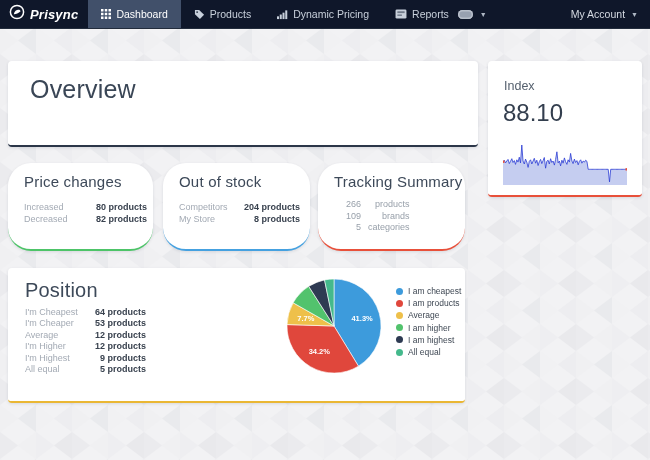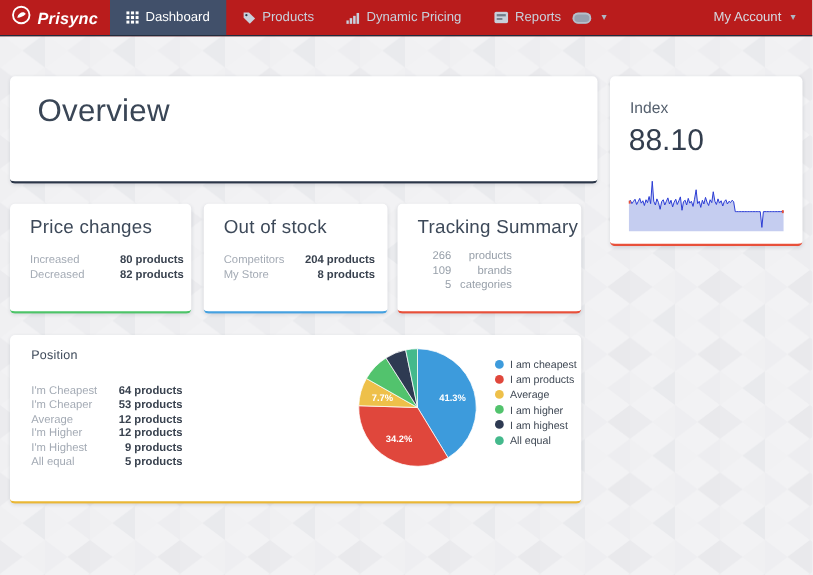--- a/index.html
+++ b/index.html
@@ -5,21 +5,21 @@
   html,body{margin:0;padding:0;}
   body{
     width:650px;height:460px;position:relative;overflow:hidden;
     font-family:"Liberation Sans",sans-serif;background:#f2f2f4;
   }
   
   .bg{position:absolute;inset:0;z-index:0;}
   
   .navbar{
     position:absolute;top:0;left:0;right:0;height:28px;z-index:3;
-    background:#b91c1c;display:flex;align-items:stretch;
+    background:#0f172a;display:flex;align-items:stretch;
     border-bottom:1px solid #222c3c;
   }
   .brand{display:flex;align-items:center;gap:5px;padding:0 10px 0 9px;}
   .brand-text{color:#fff;font-size:13px;font-weight:bold;font-style:italic;letter-spacing:.2px;}
   .nav-item{
     display:flex;align-items:center;gap:5px;padding:0 13px;cursor:pointer;
     color:#c8d0db;font-size:10.5px;
   }
   .nav-item.active{background:#41506a;color:#fff;}
   .nav-item svg{display:block;}
@@ -37,37 +37,37 @@
     border-bottom:2px solid #ccc;
     margin-top:23px;
   }
   .card-title{font-weight:300;color:#3d4959;letter-spacing:.2px;}
   #overview-card{left:8px;top:38px;width:470px;height:84px;}
   #overview-card .card-title{position:absolute;left:22px;top:14px;font-size:25px;color:#3a4656;}
   #index-card{left:488px;top:38px;width:154px;height:134px;}
   .index-label{position:absolute;left:16px;top:18px;font-size:12.5px;color:#55606e;}
   .index-value{position:absolute;left:15px;top:38px;font-size:24px;font-weight:300;color:#333e4e;}
   .sparkline{position:absolute;left:15px;top:82px;}
-  .small-card{top:140px;width:145px;height:86px;}
+  .small-card{top:140px;width:145px;height:86px;border-radius:23px;}
   #price-card{left:8px;}
   #stock-card{left:163px;width:147px;}
   #tracking-card{left:318px;width:147px;}
   .small-card .card-title{position:absolute;left:16px;top:10px;font-size:15px;}
   .kv-rows{position:absolute;left:16px;top:38px;}
   .kv-row{display:flex;justify-content:space-between;font-size:9px;line-height:12px;}
   #price-card .kv-rows{width:123px;}
   #stock-card .kv-rows{width:121px;}
   .kv-label{color:#a3aab4;}
   .kv-value{color:#39424f;font-weight:bold;}
   .sum-rows{position:absolute;left:16px;top:36px;font-size:9px;color:#98a0aa;line-height:11.5px;}
   .sum-row{display:flex;justify-content:space-between;}
   .sum-num{width:27px;text-align:right;margin-right:7px;}
   
   #position-card{left:8px;top:245px;width:457px;height:133px;}
-  #position-card .card-title{position:absolute;left:17px;top:11px;font-size:10px;text-align:center;}
+  #position-card .card-title{position:absolute;left:17px;top:11px;font-size:20px;text-align:center;}
   .pos-rows{position:absolute;left:17px;top:39px;width:121px;}
   .pos-row{display:flex;justify-content:space-between;font-size:9px;line-height:11.4px;}
   .pie-wrap{position:absolute;left:274px;top:6px;}
   .legend{position:absolute;left:388px;top:17px;}
   .legend-item{display:flex;align-items:center;gap:5px;height:12.2px;}
   .legend-dot{width:7px;height:7px;border-radius:50%;flex:0 0 auto;}
   .legend-label{font-size:8.5px;color:#3f4854;}
   .pie-label{font-size:7.5px;font-weight:bold;fill:#fff;}
 </style>
 </head>

